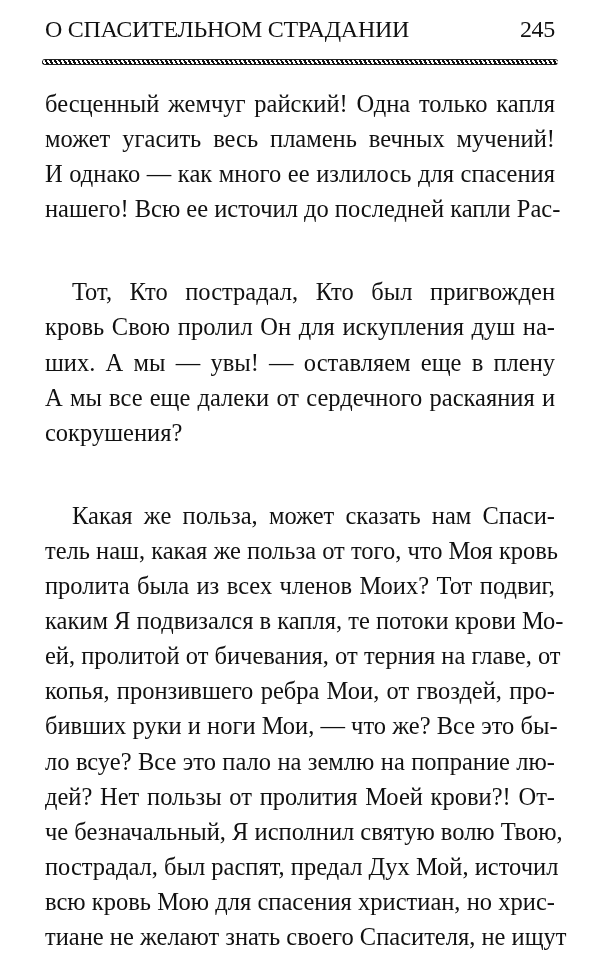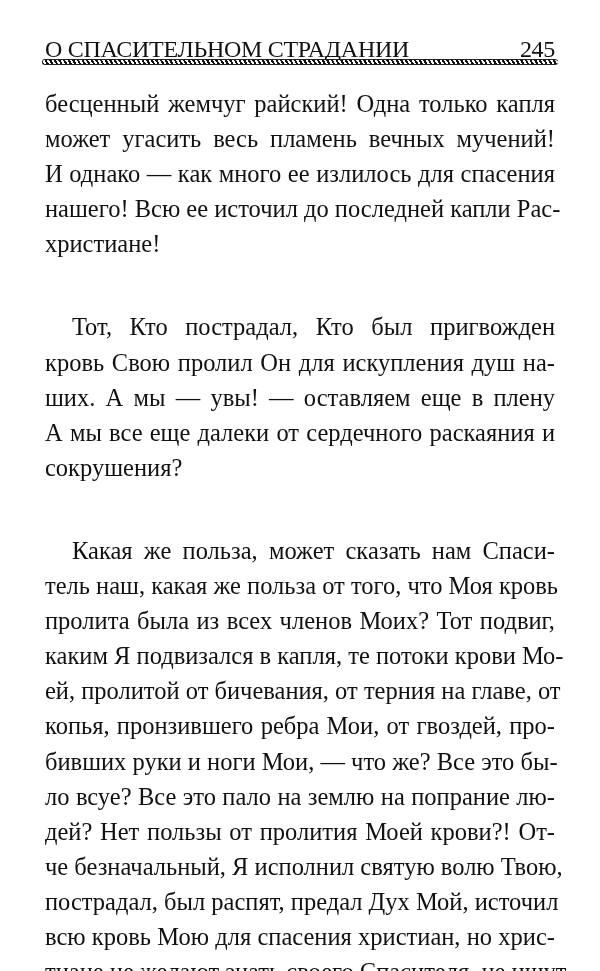--- a/index.html
+++ b/index.html
@@ -1,18 +1,18 @@
 <!DOCTYPE html>
 <html><head>
 <meta charset="utf-8">
 <style>
   html, body { margin: 0; padding: 0; background: #ffffff; }
   body { width: 600px; height: 971px; position: relative; overflow: hidden; color: #111111; }
   .page { position: absolute; left: 45px; top: 0; width: 510px; }
-  .running-head { position: absolute; top: 36px; left: 0; width: 510px; height: 34px;
+  .running-head { position: absolute; top: 16px; left: 0; width: 510px; height: 34px;
     font-family: "Liberation Serif", serif; font-size: 24px; letter-spacing: -0.3px; }
   .running-head .title { position: absolute; left: 0; top: 0; }
   .running-head .folio { position: absolute; right: 0; top: 0; }
   .rule { position: absolute; top: 59px; left: -3px; width: 516px; height: 6px;
     background: repeating-linear-gradient(60deg, #111 0px, #111 2px, #fff 2px, #fff 4px);
     border-top: 1px solid #222; border-bottom: 1px solid #222; box-sizing: border-box; border-radius: 3px; }
   .body-text { position: absolute; top: 86px; left: 0; width: 510px;
     font-family: "Liberation Serif", serif; font-size: 24.5px; line-height: 35.1px; }
   .line { display: block; white-space: nowrap; text-align: justify; text-align-last: justify; height: 35.1px; }
   .line.last { text-align-last: left; }
@@ -25,21 +25,20 @@
   <div class="running-head">
     <span class="title">О СПАСИТЕЛЬНОМ СТРАДАНИИ</span>
     <span class="folio">245</span>
   </div>
   <div class="rule"></div>
   <div class="body-text" id="body-text">
       <span class="line">бесценный жемчуг райский! Одна только капля</span>
       <span class="line">может угасить весь пламень вечных мучений!</span>
       <span class="line">И однако — как много ее излилось для спасения</span>
       <span class="line">нашего! Всю ее источил до последней капли Рас-</span>
-      <span class="line last">христиане!</span>
       <span class="line indent">Тот, Кто пострадал, Кто был пригвожден</span>
       <span class="line">кровь Свою пролил Он для искупления душ на-</span>
       <span class="line">ших. А мы — увы! — оставляем еще в плену</span>
       <span class="line">А мы все еще далеки от сердечного раскаяния и</span>
       <span class="line last">сокрушения?</span>
       <span class="line indent">Какая же польза, может сказать нам Спаси-</span>
       <span class="line">тель наш, какая же польза от того, что Моя кровь</span>
       <span class="line">пролита была из всех членов Моих? Тот подвиг,</span>
       <span class="line">каким Я подвизался в капля, те потоки крови Мо-</span>
       <span class="line">ей, пролитой от бичевания, от терния на главе, от</span>

